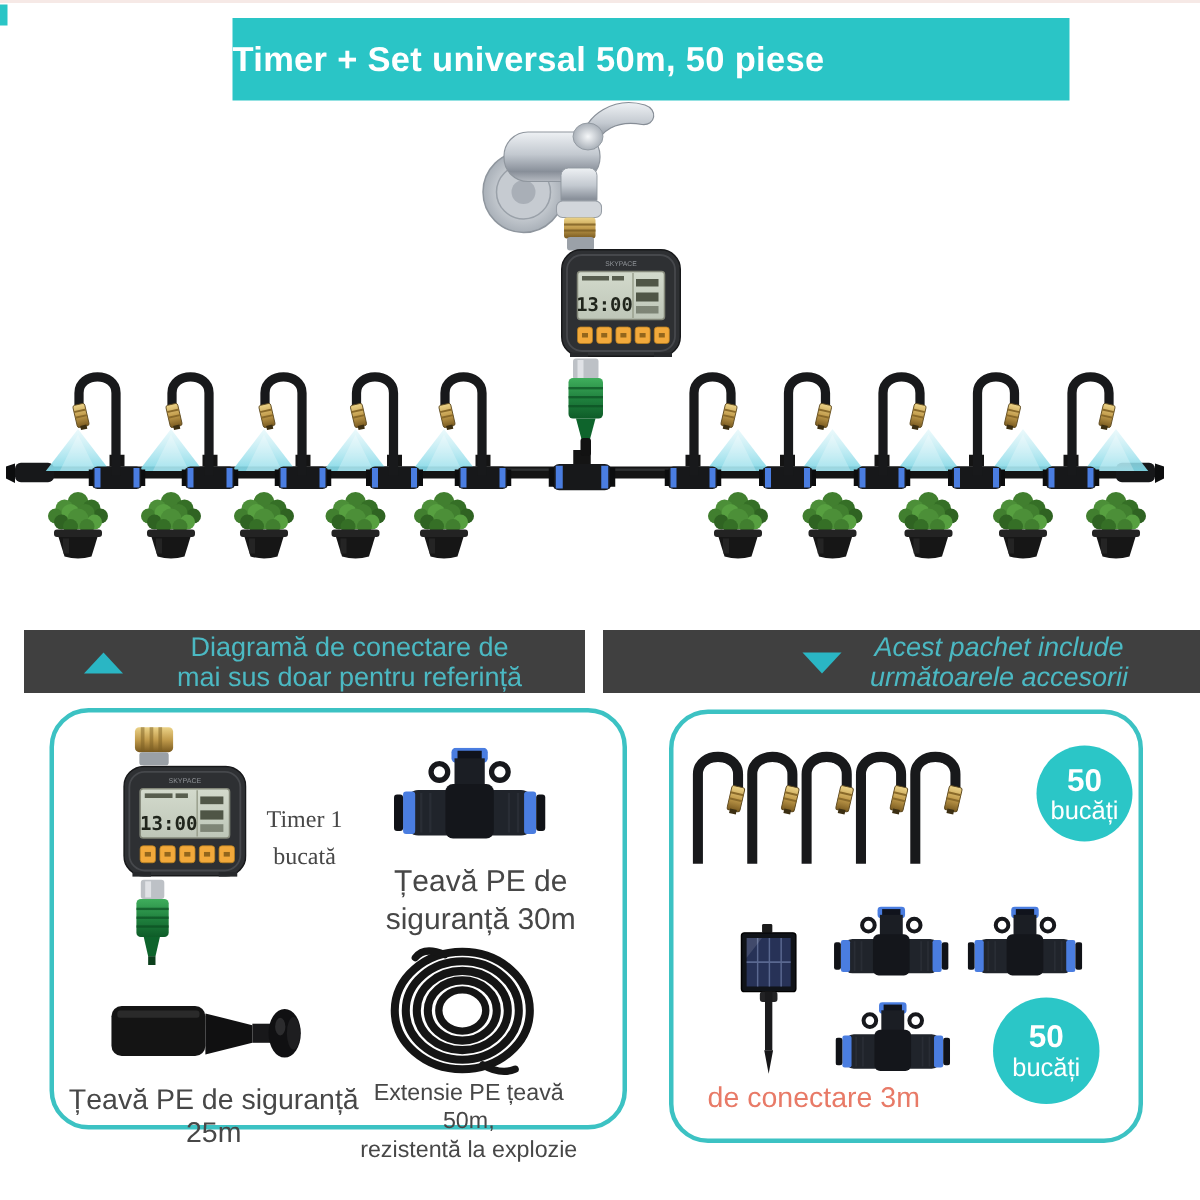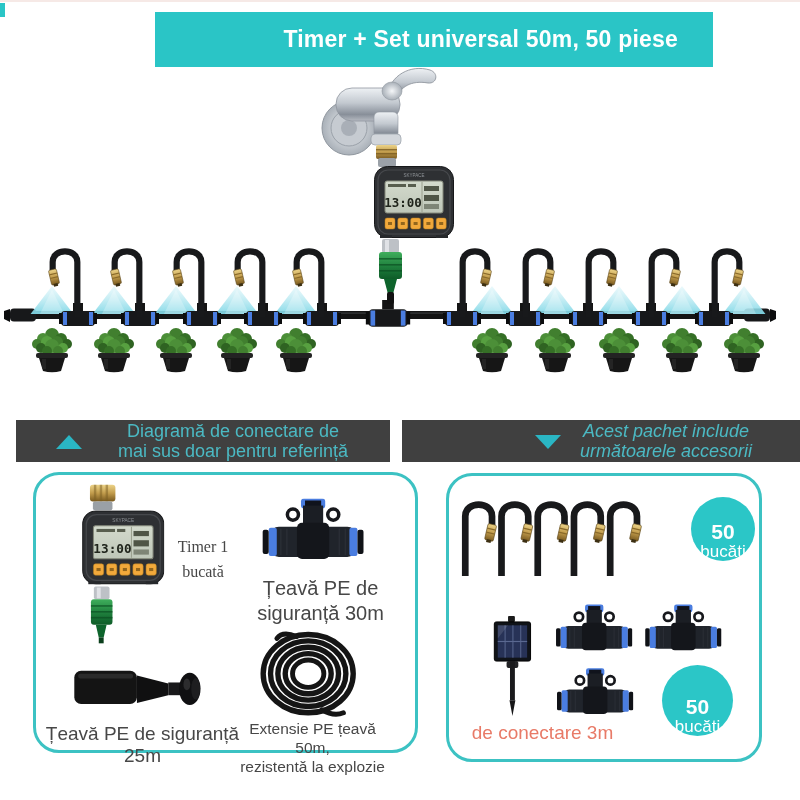--- a/index.html
+++ b/index.html
@@ -2,21 +2,21 @@
 <html><head>
 <meta charset="utf-8">
 <style>
   html,body{margin:0;padding:0;}
   body{width:800px;height:800px;background:#ffffff;font-family:"Liberation Sans",sans-serif;overflow:hidden;}
   .page{position:relative;width:800px;height:800px;background:#fff;overflow:hidden;}
   .top-line{position:absolute;top:0;left:0;width:800px;height:2px;background:#f6e9e6;}
   .corner-mark{position:absolute;top:3px;left:0;width:5px;height:14px;background:#2ac5c6;}
   .banner{position:absolute;left:155px;top:12px;width:558px;height:55px;background:#2ac5c6;
           color:#fff;font-size:23px;font-weight:600;display:flex;align-items:center;
-          justify-content:flex-end;padding-right:35px;box-sizing:border-box;letter-spacing:.2px;}
+          justify-content:flex-start;padding-right:35px;box-sizing:border-box;letter-spacing:.2px;}
   .scene{position:absolute;left:0;top:0;width:800px;height:420px;}
   .band{position:absolute;top:420px;height:42px;background:#404040;}
   .band-left{left:16px;width:374px;}
   .band-right{left:402px;width:398px;}
   .tri{position:absolute;width:0;height:0;top:15px;}
   .tri-up{left:40px;border-left:13px solid transparent;border-right:13px solid transparent;border-bottom:14px solid #2ab6c4;}
   .tri-down{left:133px;border-left:13px solid transparent;border-right:13px solid transparent;border-top:14px solid #2ab6c4;}
   .band-text{position:absolute;top:1px;color:#4bb9c3;font-size:18px;line-height:20px;text-align:center;}
   .band-left .band-text{left:66px;right:6px;}
   .band-right .band-text{left:150px;width:228px;font-style:italic;}
@@ -24,21 +24,21 @@
   .box-left{left:33px;top:472px;width:385px;height:281px;}
   .box-right{left:446px;top:473px;width:316px;height:289px;}
   .box-svg{position:absolute;left:0;top:0;width:100%;height:100%;}
   .lbl{position:absolute;color:#474747;text-align:center;}
   .lbl-timer{left:147px;top:534px;width:112px;font-size:16px;line-height:25px;font-family:Liberation Serif, serif;}
   .lbl-tee{left:248px;top:576px;width:145px;font-size:20px;line-height:25px;}
   .lbl-hose{left:35px;top:723px;width:215px;font-size:19px;line-height:22px;}
   .lbl-coil{left:230px;top:719px;width:165px;font-size:15.5px;line-height:19px;}
   .lbl-solar{left:450px;top:721px;width:185px;font-size:19px;line-height:23px;color:#e87a67;}
   .badge{position:absolute;background:#2bc6c7;border-radius:50%;color:#fff;display:flex;
-         flex-direction:column;align-items:center;justify-content:flex-end;}
+         flex-direction:column;align-items:center;justify-content:center;}
   .badge-top{left:691px;top:497px;width:64px;height:64px;}
   .badge-bottom{left:662px;top:665px;width:71px;height:71px;}
   .badge .count{font-size:21px;font-weight:700;line-height:23px;}
   .badge .unit{font-size:17px;line-height:18px;}
   svg text{font-family:"Liberation Sans",sans-serif;}
   .lcd-time{font-family:"DejaVu Sans Mono",monospace;font-weight:bold;fill:#20251c;}
   .brand-txt{fill:#8e9296;}
 </style>
 </head>
 <body>

